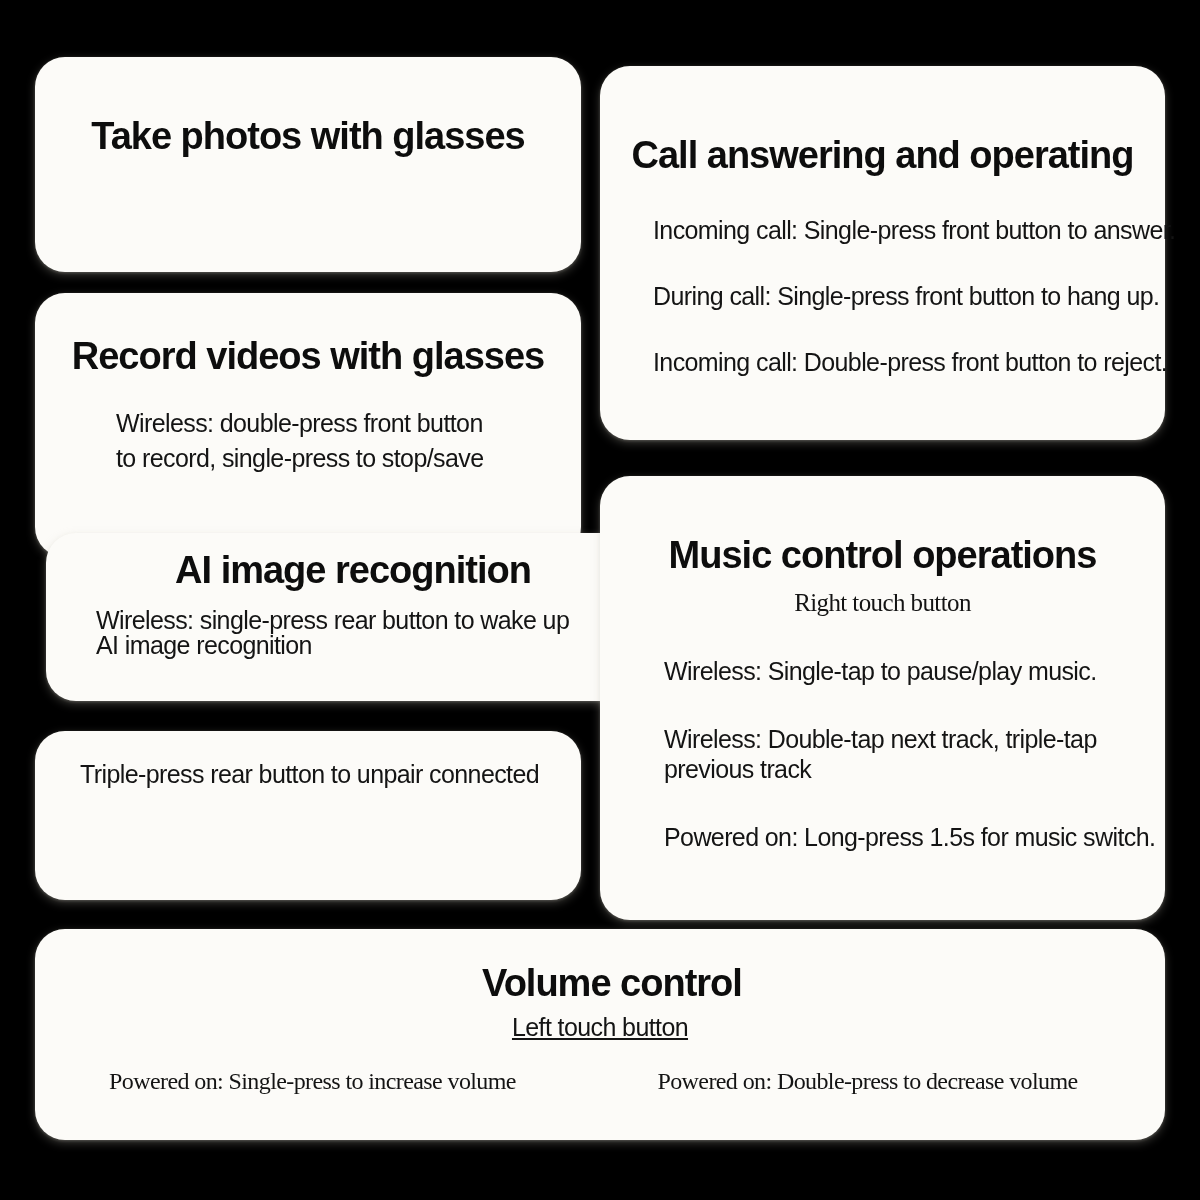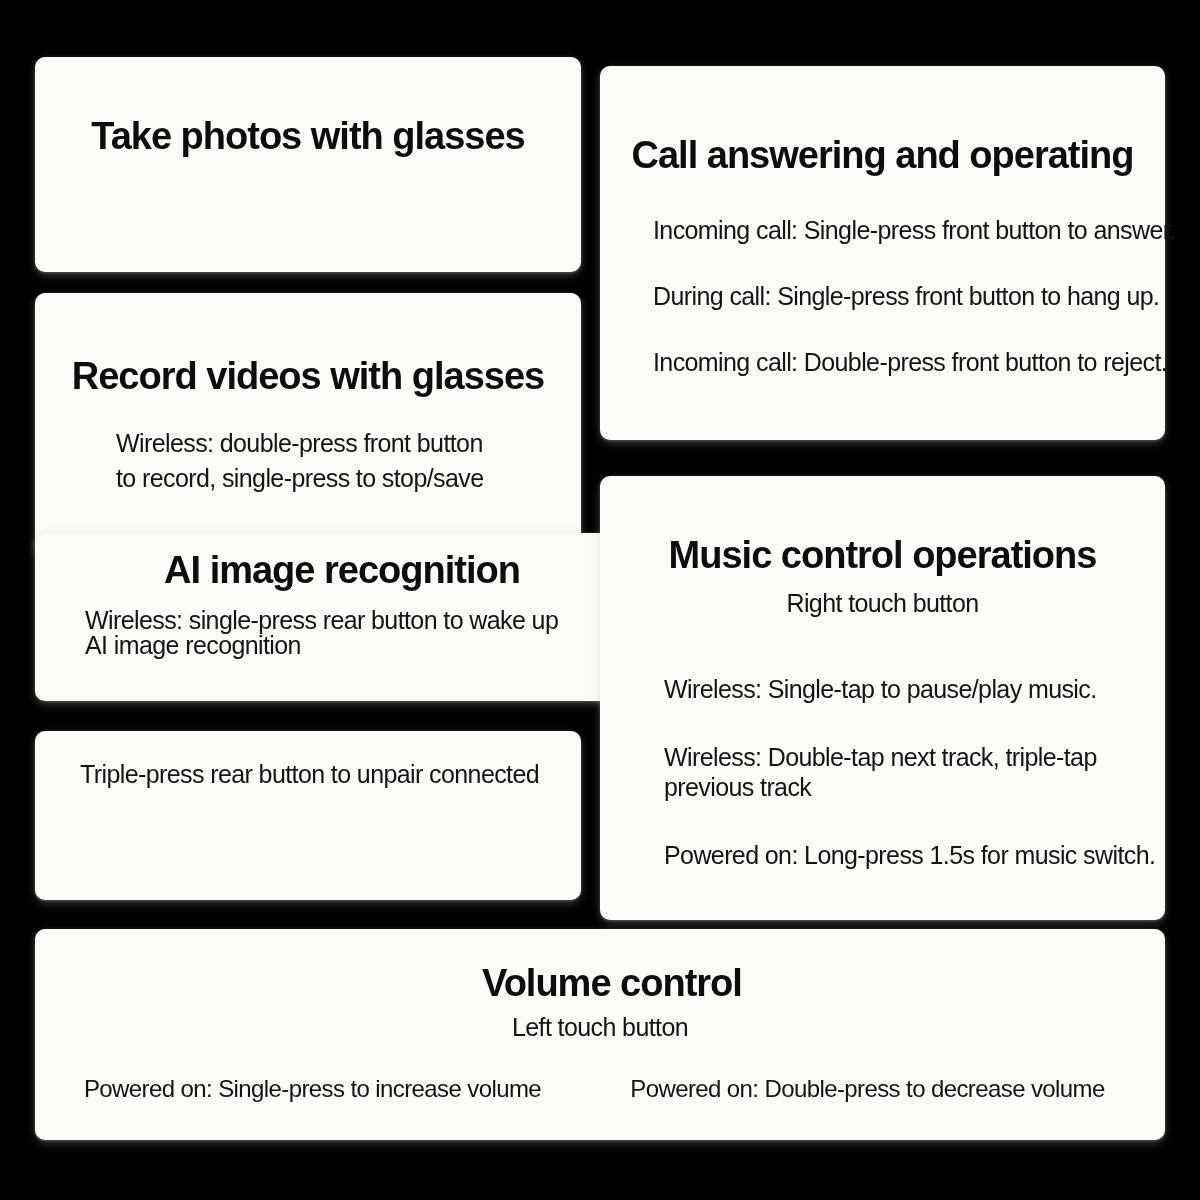--- a/index.html
+++ b/index.html
@@ -6,21 +6,21 @@
   body{
     width:1200px;height:1200px;
     background:#000000;
     position:relative;
     font-family:"Liberation Sans",sans-serif;
     overflow:hidden;
   }
   .card{
     position:absolute;
     background:#fcfbf8;
-    border-radius:10px;
+    border-radius:30px;
     color:#111111;
     box-sizing:border-box;
     box-shadow:0 3px 10px rgba(190,185,175,0.30), 0 1px 3px rgba(220,215,205,0.25);
   }
   .card-title{
     margin:0;
     font-size:38px;
     line-height:42px;
     font-weight:bold;
     letter-spacing:-1px;
@@ -44,50 +44,50 @@
     text-align:center;
     color:#141414;
   }
 
   
   #card-take-photos{left:35px;top:57px;width:546px;height:215px;padding-top:58px;}
   #card-take-photos .card-title{margin-bottom:22px;}
   #card-take-photos .body{text-align:center;}
 
   
-  #card-record-videos{left:35px;top:293px;width:546px;height:264px;padding-top:62px;}
+  #card-record-videos{left:35px;top:293px;width:546px;height:264px;padding-top:42px;}
   #card-record-videos .card-title{margin-bottom:29px;}
   #card-record-videos .body{padding-left:81px;line-height:35px;}
 
   
-  #card-ai-image{left:35px;top:533px;width:614px;height:168px;padding-top:16px;}
+  #card-ai-image{left:46px;top:533px;width:614px;height:168px;padding-top:16px;}
   #card-ai-image .card-title{margin-bottom:17px;}
   #card-ai-image .body{padding-left:50px;line-height:25px;}
 
   
   #card-smart-pairing{left:35px;top:731px;width:546px;height:169px;padding-top:25px;}
   #card-smart-pairing .card-title{margin-bottom:14px;}
   #card-smart-pairing .body{padding-left:45px;line-height:37px;}
 
   
   #card-call-answering{left:600px;top:66px;width:565px;height:374px;padding-top:68px;}
   #card-call-answering .card-title{margin-bottom:39px;}
   #card-call-answering .body{padding-left:53px;margin-bottom:36px;}
 
   
   #card-music-control{left:600px;top:476px;width:565px;height:444px;padding-top:58px;}
   #card-music-control .card-title{margin-bottom:12px;}
-  #card-music-control .subtitle{margin-bottom:56px;}
+  #card-music-control .subtitle{margin-bottom:38px;font-family:Liberation Serif, serif;}
   #card-music-control .para{padding-left:64px;margin-bottom:38px;}
 
   
   #card-volume-control{left:35px;top:929px;width:1130px;height:211px;padding-top:33px;}
   #card-volume-control .card-title{margin-bottom:8px;margin-left:24px;}
-  #card-volume-control .subtitle{margin-bottom:32px;}
-  #card-volume-control .vol-row{display:flex;padding-right:20px;}
+  #card-volume-control .subtitle{margin-bottom:24px;text-decoration:underline;}
+  #card-volume-control .vol-row{display:flex;padding-right:20px;font-family:Liberation Serif, serif;}
   #card-volume-control .vol-row > div{flex:1;text-align:center;font-size:24px;line-height:30px;letter-spacing:-0.6px;color:#141414;white-space:nowrap;}
 </style>
 </head>
 <body>
 
 <section class="card" id="card-take-photos">
   <h2 class="card-title">Take photos with glasses</h2>
 </section>
 
 <section class="card" id="card-record-videos">

